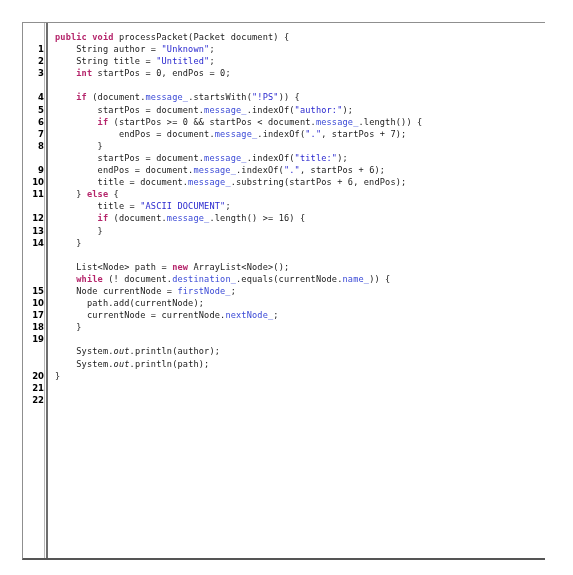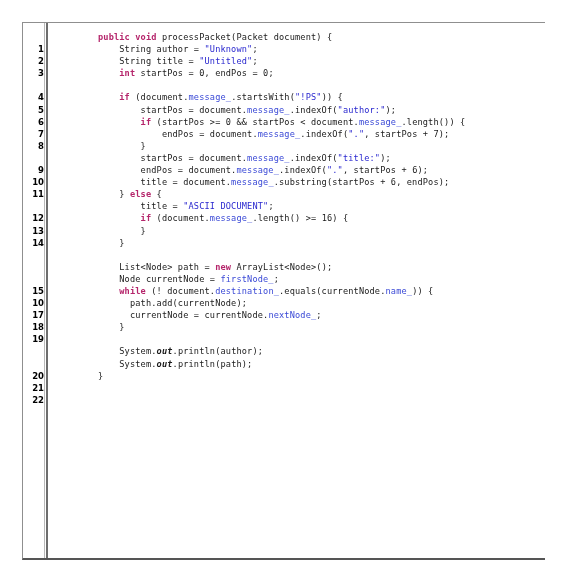--- a/index.html
+++ b/index.html
@@ -62,37 +62,36 @@
     box-sizing: border-box;
   }
   .gnum.blank { color: transparent; }
 
   #code {
     flex: 1 1 auto;
     padding-top: 8px;
     padding-left: 7px;
     box-sizing: border-box;
     overflow: hidden;
-    margin-left: 43px;
   }
 
   .cline {
     height: 12.1px;
     line-height: 12.1px;
     font-family: "DejaVu Sans Mono", monospace;
     font-size: 8.6px;
     color: #1a1a1a;
     white-space: pre;
     letter-spacing: 0.15px;
   }
 
   .kw  { color: #b5256b; font-weight: bold; }
   .str { color: #2a28cf; }
   .fld { color: #3a49d6; }
-  .em  { font-style: italic; color: #1a1a1a; font-weight: bold; }
+  .em  { font-style: italic; color: #1a1a1a; }
   .pl  { color: #1a1a1a; }
 </style>
 </head>
 <body>
 
 <div id="viewer">
 
   <div id="gutter">
     <div id="gutter-nums">
         <div class="gnum blank">&nbsp;</div>
@@ -145,22 +144,22 @@
       <div class="cline"><span class="pl">        startPos = document.</span><span class="fld">message_</span><span class="pl">.indexOf(</span><span class="str">"title:"</span><span class="pl">);</span></div>
       <div class="cline"><span class="pl">        endPos = document.</span><span class="fld">message_</span><span class="pl">.indexOf(</span><span class="str">"."</span><span class="pl">, startPos + 6);</span></div>
       <div class="cline"><span class="pl">        title = document.</span><span class="fld">message_</span><span class="pl">.substring(startPos + 6, endPos);</span></div>
       <div class="cline"><span class="pl">    } </span><span class="kw">else</span><span class="pl"> {</span></div>
       <div class="cline"><span class="pl">        title = </span><span class="str">"ASCII DOCUMENT"</span><span class="pl">;</span></div>
       <div class="cline"><span class="pl">        </span><span class="kw">if</span><span class="pl"> (document.</span><span class="fld">message_</span><span class="pl">.length() &gt;= 16) {</span></div>
       <div class="cline"><span class="pl">        }</span></div>
       <div class="cline"><span class="pl">    }</span></div>
       <div class="cline">&nbsp;</div>
       <div class="cline"><span class="pl">    List&lt;Node&gt; path = </span><span class="kw">new</span><span class="pl"> ArrayList&lt;Node&gt;();</span></div>
+      <div class="cline"><span class="pl">    </span><span class="kw">while</span><span class="pl"> (! document.</span><span class="fld">destination_</span><span class="pl">.equals(currentNode.</span><span class="fld">name_</span><span class="pl">)) {</span></div>
       <div class="cline"><span class="pl">    Node currentNode = </span><span class="fld">firstNode_</span><span class="pl">;</span></div>
-      <div class="cline"><span class="pl">    </span><span class="kw">while</span><span class="pl"> (! document.</span><span class="fld">destination_</span><span class="pl">.equals(currentNode.</span><span class="fld">name_</span><span class="pl">)) {</span></div>
       <div class="cline"><span class="pl">      path.add(currentNode);</span></div>
       <div class="cline"><span class="pl">      currentNode = currentNode.</span><span class="fld">nextNode_</span><span class="pl">;</span></div>
       <div class="cline"><span class="pl">    }</span></div>
       <div class="cline">&nbsp;</div>
       <div class="cline"><span class="pl">    System.</span><span class="em">out</span><span class="pl">.println(author);</span></div>
       <div class="cline"><span class="pl">    System.</span><span class="em">out</span><span class="pl">.println(path);</span></div>
       <div class="cline"><span class="pl">}</span></div>
     </div>
 
 </div>

